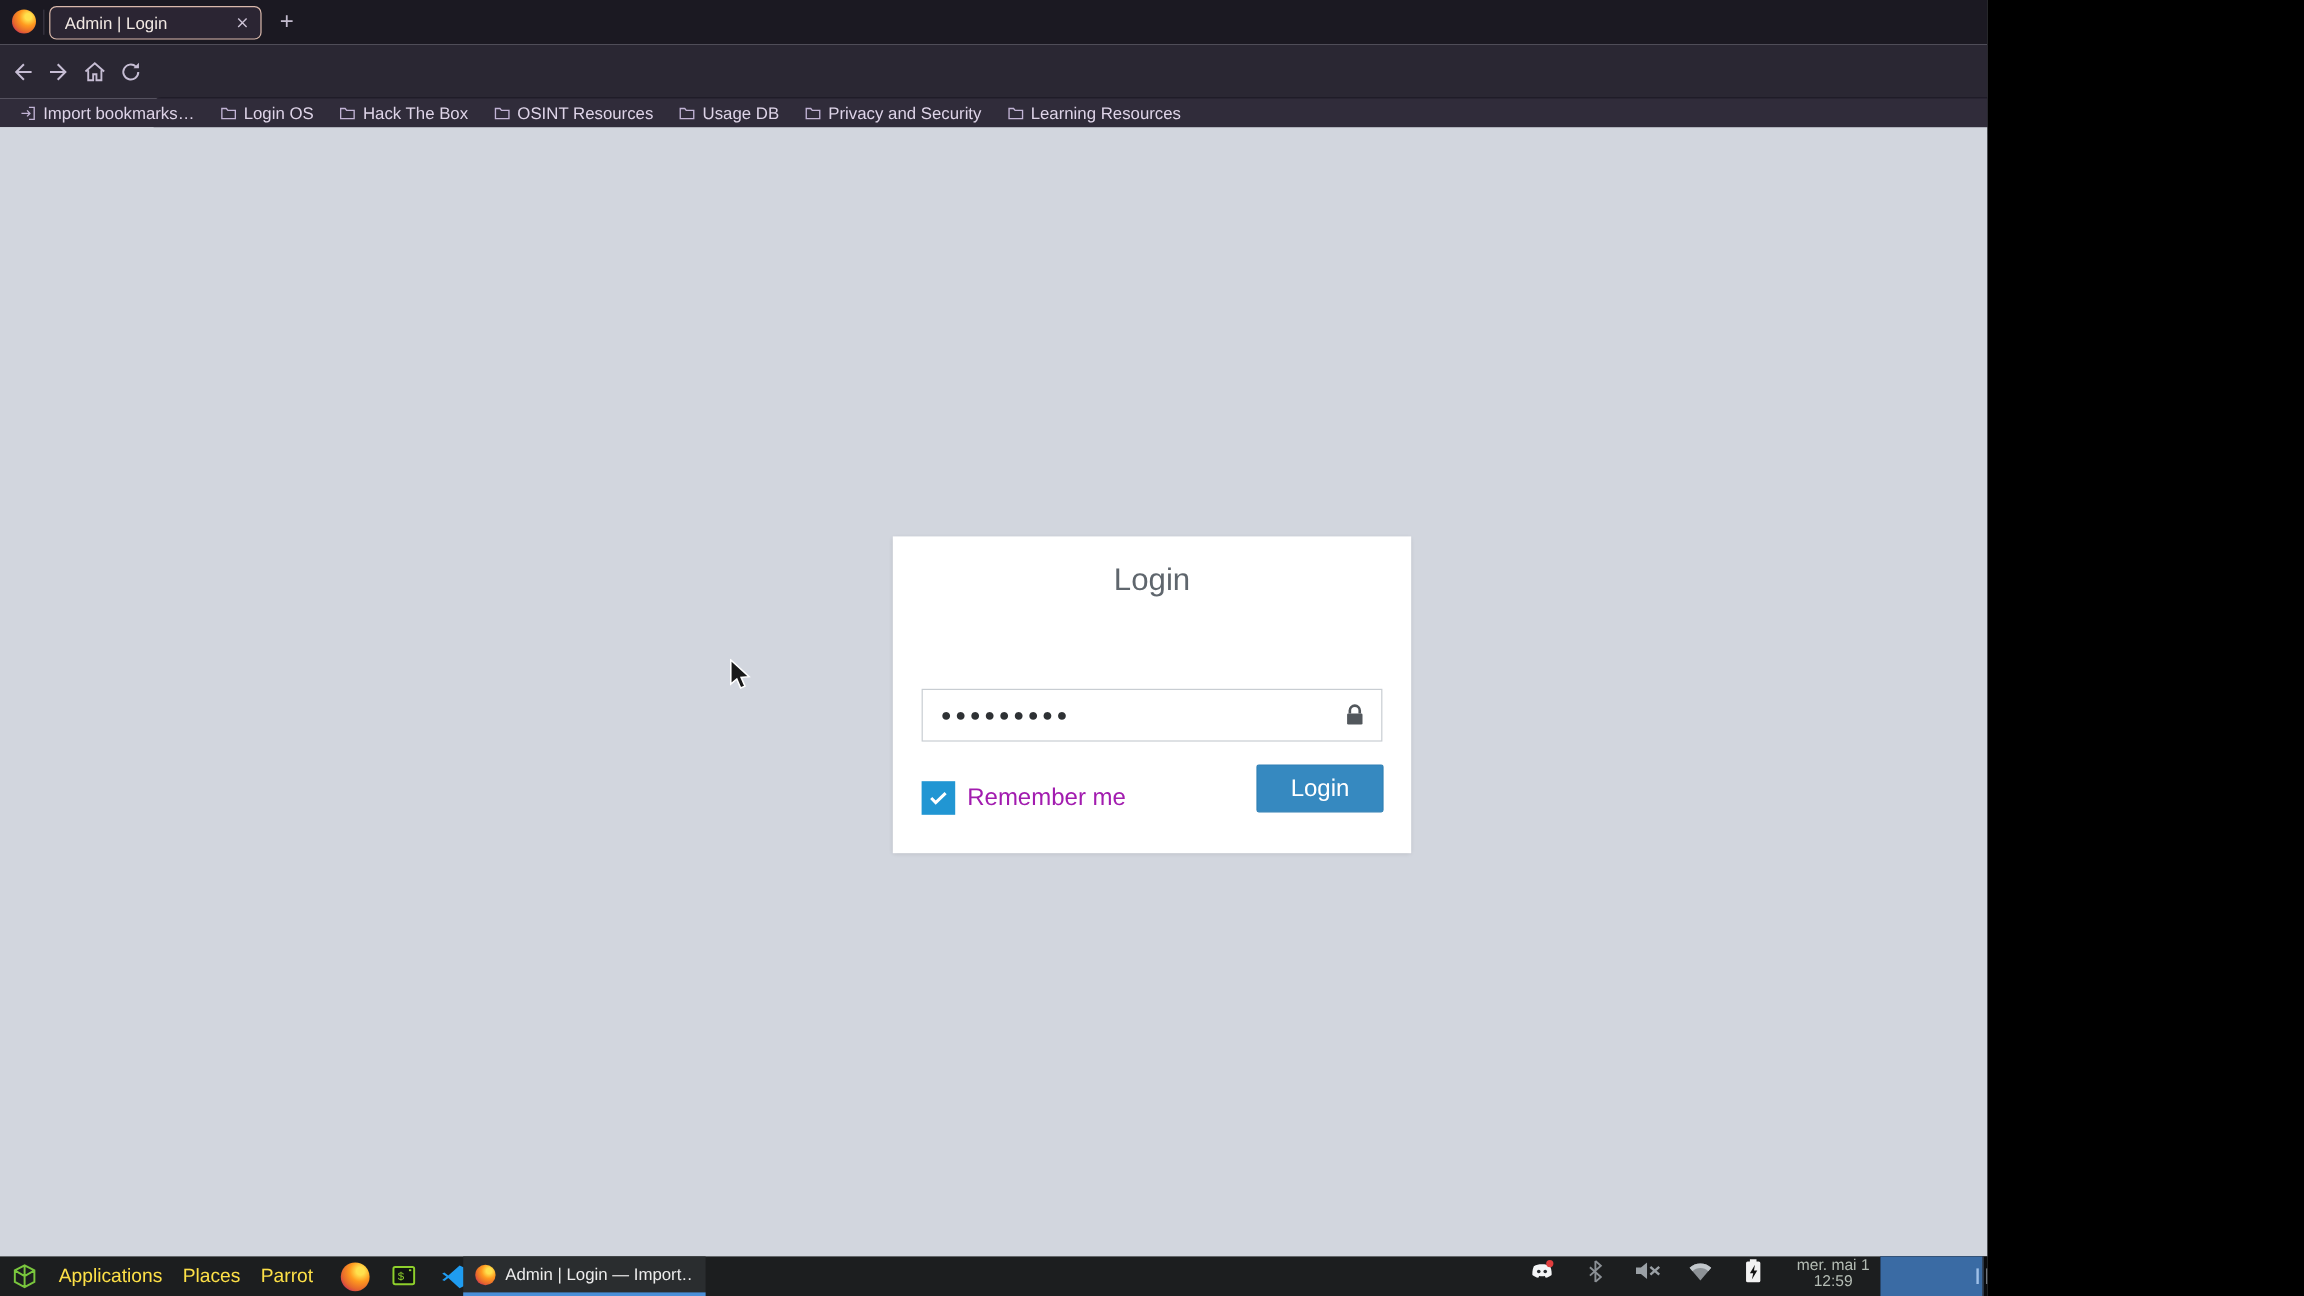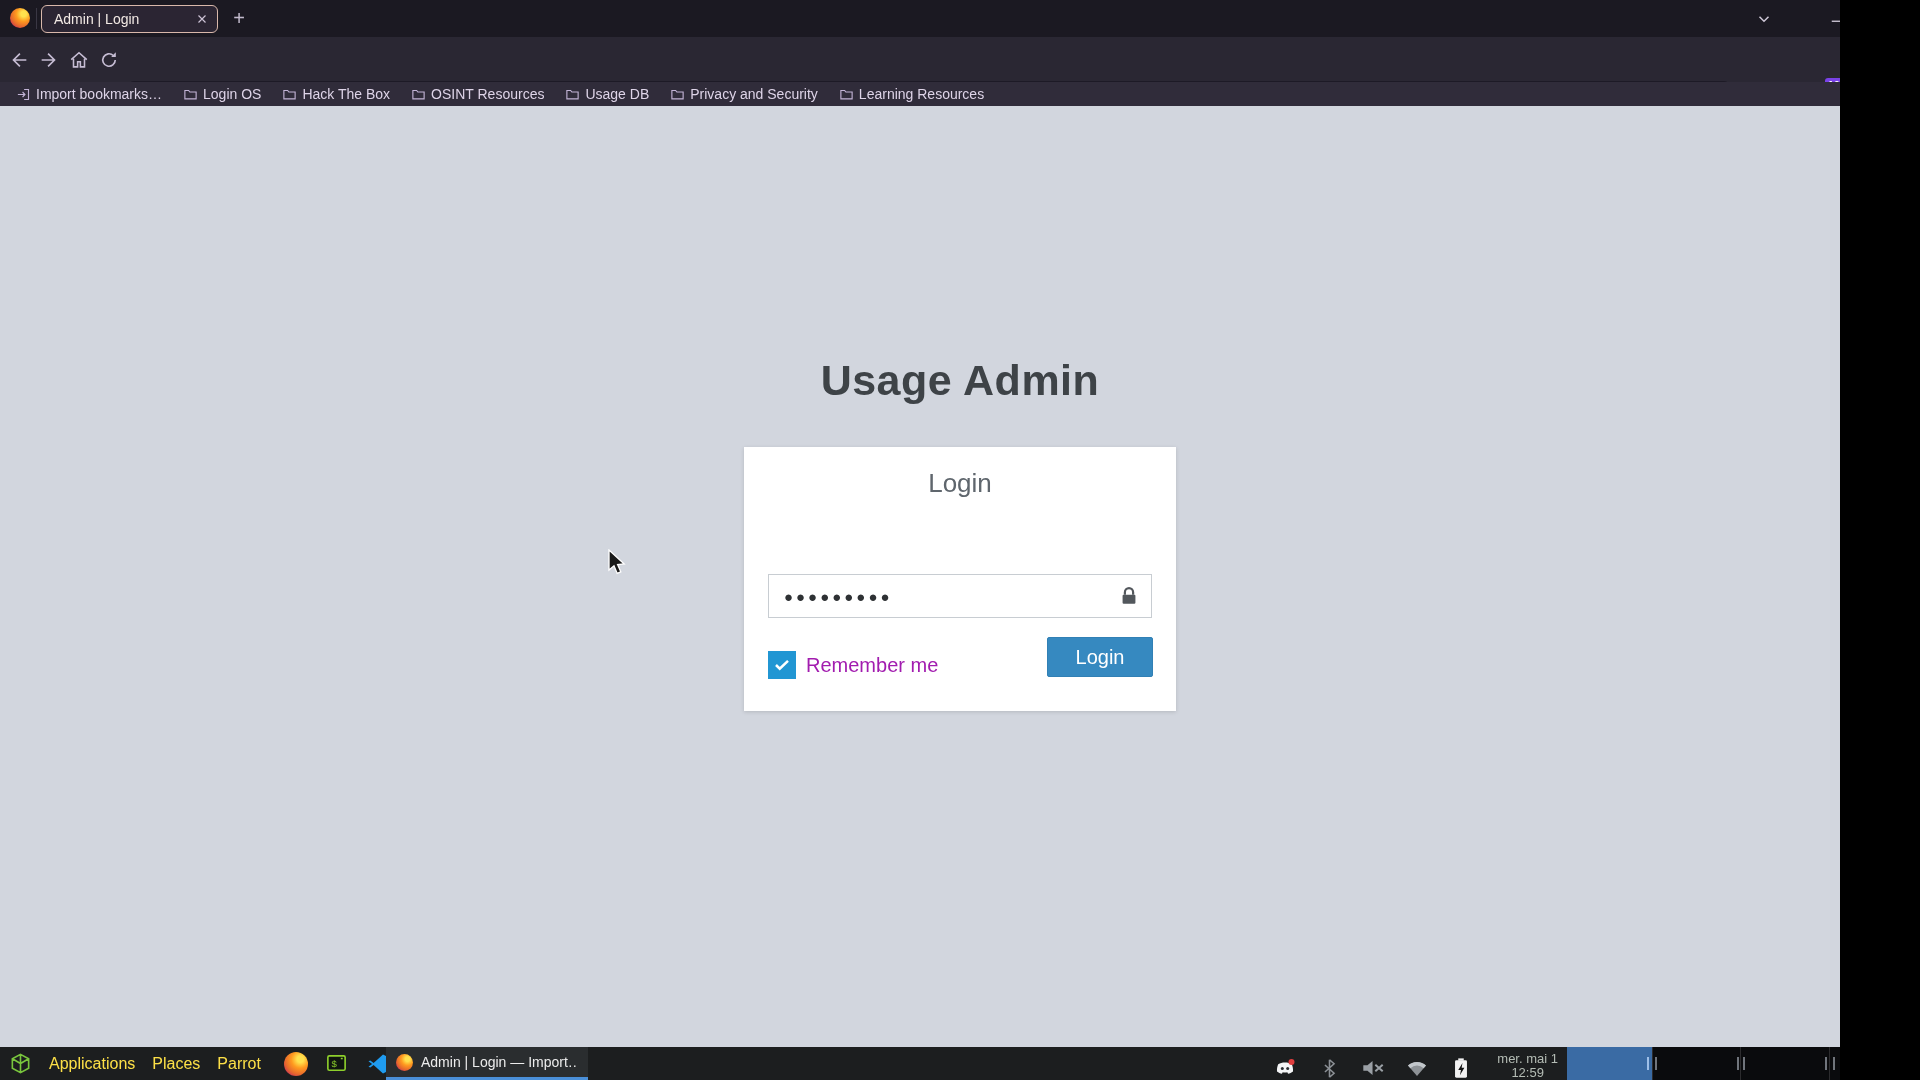--- a/index.html
+++ b/index.html
@@ -1,18 +1,18 @@
 <!DOCTYPE html>
 <html><head>
 <meta charset="utf-8">
 <style>
   * { margin:0; padding:0; box-sizing:border-box; }
   html,body { width:1920px; height:1080px; background:#000; }
   body { font-family:"Liberation Sans", sans-serif; }
-  .screen { position:relative; width:1840px; height:1080px; overflow:hidden; background:#d2d6de; }
+  .screen { position:relative; width:1656px; height:1080px; overflow:hidden; background:#d2d6de; }
 
   
   .tabbar { position:absolute; left:0; top:0; width:1920px; height:37px; background:#1b1922; }
   .ff-logo { display:inline-block; width:20px; height:20px; border-radius:50%;
              background:radial-gradient(circle at 68% 30%, #ffe14d 0 14%, #ff9a1f 38%, #e6672d 66%, #b5007f 100%); }
   .tabbar .app-logo { position:absolute; left:10px; top:8px; }
   .tabbar .sep { position:absolute; left:36px; top:8px; width:1px; height:21px; background:#3a3744; }
   .tab { position:absolute; left:41px; top:5px; width:177px; height:28px; border-radius:6px;
          background:#2b2533; border:1px solid #d9b8ab; display:flex; align-items:center; padding:0 8px 0 12px; }
   .tab-title { flex:1; font-size:14px; color:#f2e9e4; white-space:nowrap; overflow:hidden; }
@@ -65,21 +65,21 @@
 
   
   .taskbar { position:absolute; left:0; top:1047px; width:1920px; height:33px; background:#1c1e1f; }
   .tb-left { position:absolute; left:8px; top:0; height:33px; display:flex; align-items:center; gap:17px; }
   .tb-menu { color:#fde047; font-size:16px; }
   .tb-launch { width:24px; height:24px; display:flex; align-items:center; justify-content:center; }
   .winbtn { position:absolute; left:386px; top:0; width:202px; height:33px; background:#2a2d2f;
             border-bottom:3px solid #4a8fd8; display:flex; align-items:center; gap:8px; padding:0 10px; }
   .winbtn .label { color:#ececec; font-size:14px; white-space:nowrap; overflow:hidden; }
   .winbtn .ff-logo { width:17px; height:17px; flex:none; }
-  .tray { position:absolute; right:362px; top:0; height:33px; display:flex; align-items:flex-end; gap:20px; }
+  .tray { position:absolute; right:362px; top:0; height:33px; display:flex; align-items:flex-start; gap:20px; }
   .tray-ico { width:24px; height:24px; position:relative; display:flex; align-items:center; justify-content:center; }
   .clock { text-align:center; color:#b4bcb4; font-size:13px; line-height:14px; padding-left:4px; }
   .wswitch { position:absolute; right:0; top:0; width:353px; height:33px; background:#0a0b0d; display:flex; }
   .ws { height:33px; border-right:1px solid #2c2c2e; position:relative; }
   .ws.active { background:#3a6ba4; }
   .tick { position:absolute; top:10px; width:2px; height:13px; background:#70757c; }
   .tick.lt { background:#9fc0e8; }
 
   svg { display:block; }
 </style>
@@ -253,21 +253,20 @@
       <span class="bmi">
           <svg viewBox="0 0 24 24" width="15" height="15">
             <path d="M3 5.5h6l2 2.5h10v11H3z" stroke="currentColor" stroke-width="1.8" fill="none"></path>
           </svg>
         </span>
       <span>Learning Resources</span>
     </div>
   </div>
 
   <div class="viewport">
-    <div class="site-title">Usage Admin</div>
 
     <div class="login-card">
       <div class="login-head">Login</div>
 
 
       <div class="field f-pass">
         <input type="text" readonly="" value="●●●●●●●●●" style="">
         <span class="f-ico">
           <svg viewBox="0 0 24 24" width="22" height="22">
             <path d="M7.5 10.5V7.8a4.5 4.5 0 0 1 9 0v2.7" stroke="currentColor" stroke-width="2.4" fill="none"></path>

